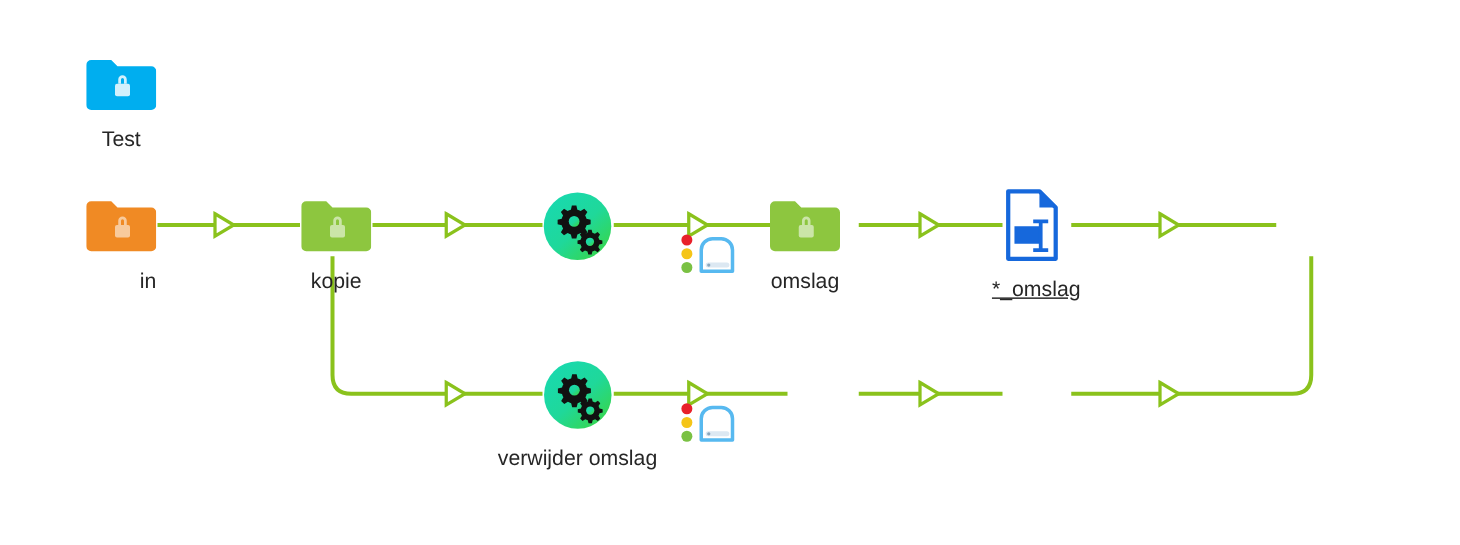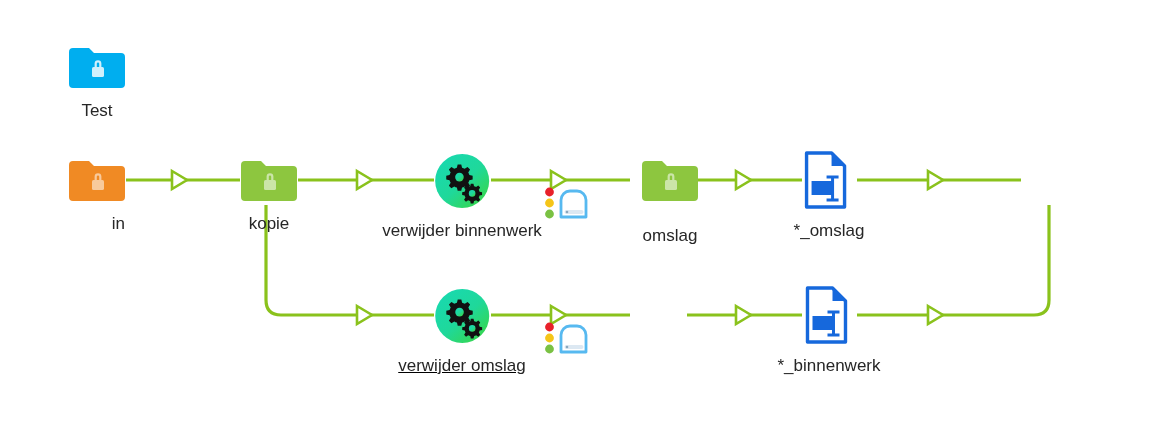--- a/index.html
+++ b/index.html
@@ -134,84 +134,68 @@
       <svg width="56" height="56" viewBox="0 0 56 56" xmlns="http://www.w3.org/2000/svg">
         <circle cx="28" cy="28" r="27" fill="url(#gearGrad)"></circle>
         <g fill="#111111">
           <path d="M23.5 11.4 l3.6 0 l0.8 3.3 a10 10 0 0 1 2.6 1.1 l2.9 -1.8 l2.5 2.5 l-1.8 2.9 a10 10 0 0 1 1.1 2.6 l3.3 0.8 l0 3.6 l-3.3 0.8 a10 10 0 0 1 -1.1 2.6 l1.8 2.9 l-2.5 2.5 l-2.9 -1.8 a10 10 0 0 1 -2.6 1.1 l-0.8 3.3 l-3.6 0 l-0.8 -3.3 a10 10 0 0 1 -2.6 -1.1 l-2.9 1.8 l-2.5 -2.5 l1.8 -2.9 a10 10 0 0 1 -1.1 -2.6 l-3.3 -0.8 l0 -3.6 l3.3 -0.8 a10 10 0 0 1 1.1 -2.6 l-1.8 -2.9 l2.5 -2.5 l2.9 1.8 a10 10 0 0 1 2.6 -1.1 z"></path>
           <circle cx="25.3" cy="24.1" r="4.3" fill="url(#gearGrad)"></circle>
           <path d="M36.6 30.7 l2.7 0 l0.6 2.5 a7.6 7.6 0 0 1 2 0.8 l2.2 -1.4 l1.9 1.9 l-1.4 2.2 a7.6 7.6 0 0 1 0.8 2 l2.5 0.6 l0 2.7 l-2.5 0.6 a7.6 7.6 0 0 1 -0.8 2 l1.4 2.2 l-1.9 1.9 l-2.2 -1.4 a7.6 7.6 0 0 1 -2 0.8 l-0.6 2.5 l-2.7 0 l-0.6 -2.5 a7.6 7.6 0 0 1 -2 -0.8 l-2.2 1.4 l-1.9 -1.9 l1.4 -2.2 a7.6 7.6 0 0 1 -0.8 -2 l-2.5 -0.6 l0 -2.7 l2.5 -0.6 a7.6 7.6 0 0 1 0.8 -2 l-1.4 -2.2 l1.9 -1.9 l2.2 1.4 a7.6 7.6 0 0 1 2 -0.8 z"></path>
           <circle cx="37.95" cy="40.4" r="3.3" fill="url(#gearGrad)"></circle>
         </g>
       </svg>
     </span>
-    <span class="node-label">verwijder binnenwerk</span>
-  </div>
-
-  <div class="node" style="left:670px; top:160px;gap:12px;">
+  </div>
+
+  <div class="node" style="left:644px; top:160px;">
     <span class="node-icon">
       <svg width="56" height="42" viewBox="0 0 56 42" xmlns="http://www.w3.org/2000/svg">
         <path d="M0 5 a4 4 0 0 1 4-4 h16 l5 5 h27 a4 4 0 0 1 4 4 v27 a4 4 0 0 1 -4 4 h-48 a4 4 0 0 1 -4 -4 z" fill="#8dc63f"></path>
         <g fill="#ffffff" opacity="0.55">
           <rect x="23" y="20" width="12" height="10" rx="1.6"></rect>
           <path d="M25.6 20 v-3.4 a3.4 3.4 0 0 1 6.8 0 V20 h-2.2 v-3.4 a1.2 1.2 0 0 0 -2.4 0 V20 z"></path>
         </g>
       </svg>
     </span>
     <span class="node-label">omslag</span>
   </div>
 
-  <div class="node" style="left:829px; top:151px;">
+  <div class="node" style="left:829px; top:151px;text-decoration:underline;">
     <span class="node-icon">
       <svg width="52" height="58" viewBox="0 0 52 58" xmlns="http://www.w3.org/2000/svg">
         <path d="M4 2 h25 l13 13 v41 h-38 z" fill="#ffffff" stroke="#1668dc" stroke-width="3.4" stroke-linejoin="round"></path>
         <path d="M29 2 v13 h13 z" fill="#1668dc"></path>
         <rect x="9" y="30" width="21" height="14" fill="#1668dc"></rect>
         <g stroke="#1668dc" stroke-width="3" fill="none">
           <line x1="30" y1="26" x2="30" y2="49"></line>
           <line x1="24" y1="26" x2="36" y2="26"></line>
           <line x1="24" y1="49" x2="36" y2="49"></line>
         </g>
       </svg>
     </span>
     <span class="node-label">*_omslag</span>
   </div>
 
 
-  <div class="node" style="left:462px; top:288px;text-decoration:underline;">
+  <div class="node" style="left:462px; top:288px;">
     <span class="node-icon">
       <svg width="56" height="56" viewBox="0 0 56 56" xmlns="http://www.w3.org/2000/svg">
         <circle cx="28" cy="28" r="27" fill="url(#gearGrad)"></circle>
         <g fill="#111111">
           <path d="M23.5 11.4 l3.6 0 l0.8 3.3 a10 10 0 0 1 2.6 1.1 l2.9 -1.8 l2.5 2.5 l-1.8 2.9 a10 10 0 0 1 1.1 2.6 l3.3 0.8 l0 3.6 l-3.3 0.8 a10 10 0 0 1 -1.1 2.6 l1.8 2.9 l-2.5 2.5 l-2.9 -1.8 a10 10 0 0 1 -2.6 1.1 l-0.8 3.3 l-3.6 0 l-0.8 -3.3 a10 10 0 0 1 -2.6 -1.1 l-2.9 1.8 l-2.5 -2.5 l1.8 -2.9 a10 10 0 0 1 -1.1 -2.6 l-3.3 -0.8 l0 -3.6 l3.3 -0.8 a10 10 0 0 1 1.1 -2.6 l-1.8 -2.9 l2.5 -2.5 l2.9 1.8 a10 10 0 0 1 2.6 -1.1 z"></path>
           <circle cx="25.3" cy="24.1" r="4.3" fill="url(#gearGrad)"></circle>
           <path d="M36.6 30.7 l2.7 0 l0.6 2.5 a7.6 7.6 0 0 1 2 0.8 l2.2 -1.4 l1.9 1.9 l-1.4 2.2 a7.6 7.6 0 0 1 0.8 2 l2.5 0.6 l0 2.7 l-2.5 0.6 a7.6 7.6 0 0 1 -0.8 2 l1.4 2.2 l-1.9 1.9 l-2.2 -1.4 a7.6 7.6 0 0 1 -2 0.8 l-0.6 2.5 l-2.7 0 l-0.6 -2.5 a7.6 7.6 0 0 1 -2 -0.8 l-2.2 1.4 l-1.9 -1.9 l1.4 -2.2 a7.6 7.6 0 0 1 -0.8 -2 l-2.5 -0.6 l0 -2.7 l2.5 -0.6 a7.6 7.6 0 0 1 0.8 -2 l-1.4 -2.2 l1.9 -1.9 l2.2 1.4 a7.6 7.6 0 0 1 2 -0.8 z"></path>
           <circle cx="37.95" cy="40.4" r="3.3" fill="url(#gearGrad)"></circle>
         </g>
       </svg>
     </span>
     <span class="node-label">verwijder omslag</span>
   </div>
 
 
-  <div class="node" style="left:829px; top:286px;">
-    <span class="node-icon">
-      <svg width="52" height="58" viewBox="0 0 52 58" xmlns="http://www.w3.org/2000/svg">
-        <path d="M4 2 h25 l13 13 v41 h-38 z" fill="#ffffff" stroke="#1668dc" stroke-width="3.4" stroke-linejoin="round"></path>
-        <path d="M29 2 v13 h13 z" fill="#1668dc"></path>
-        <rect x="9" y="30" width="21" height="14" fill="#1668dc"></rect>
-        <g stroke="#1668dc" stroke-width="3" fill="none">
-          <line x1="30" y1="26" x2="30" y2="49"></line>
-          <line x1="24" y1="26" x2="36" y2="26"></line>
-          <line x1="24" y1="49" x2="36" y2="49"></line>
-        </g>
-      </svg>
-    </span>
-    <span class="node-label">*_binnenwerk</span>
-  </div>
 
   <div class="node" style="left:566px; top:186px;">
     <span class="node-icon">
       <svg width="44" height="34" viewBox="0 0 44 34" xmlns="http://www.w3.org/2000/svg">
         <circle cx="5.5" cy="6" r="4.4" fill="#e8212a"></circle>
         <circle cx="5.5" cy="17" r="4.4" fill="#f5c518"></circle>
         <circle cx="5.5" cy="28" r="4.4" fill="#7ac143"></circle>
         <path d="M17 31 v-17 a9 9 0 0 1 9 -9 h7 a9 9 0 0 1 9 9 v17 z" fill="#ffffff" stroke="#57b9f0" stroke-width="2.8" stroke-linejoin="round"></path>
         <rect x="20.5" y="24" width="19" height="4" rx="2" fill="#dce8f2"></rect>
         <circle cx="23" cy="26" r="1.3" fill="#8aa7bd"></circle>

